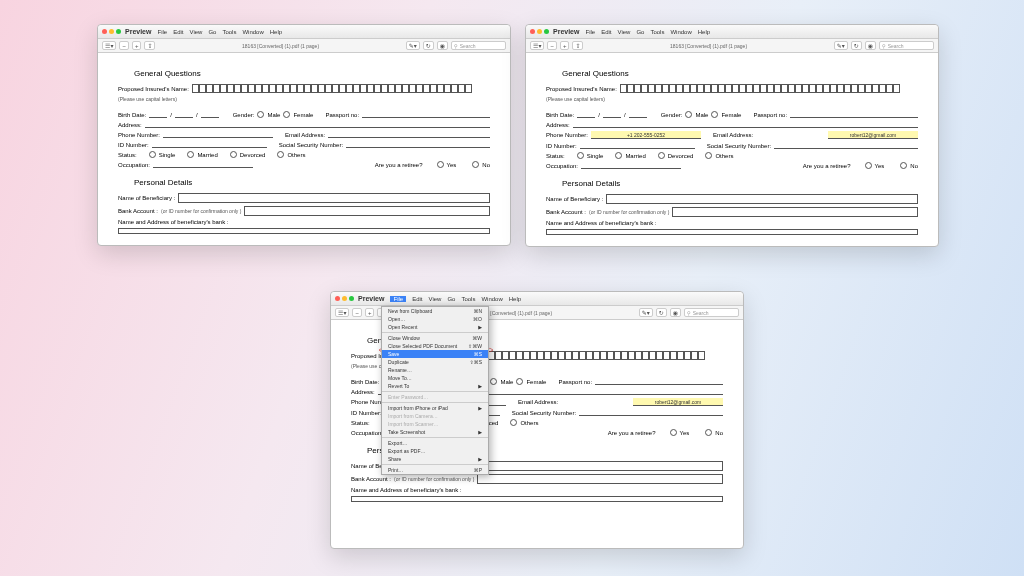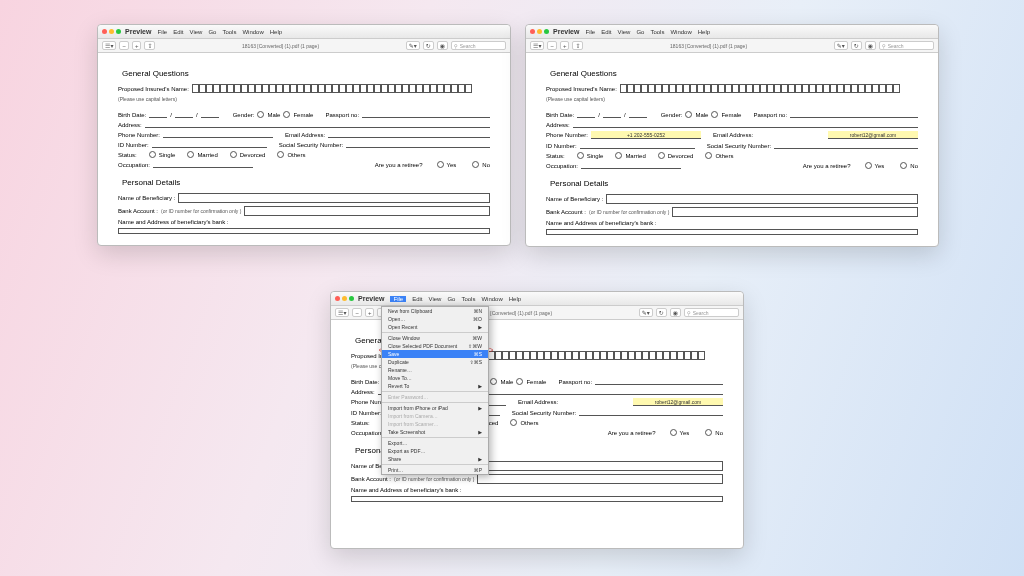--- a/index.html
+++ b/index.html
@@ -10,21 +10,21 @@
 .dot{width:5px;height:5px;border-radius:50%}
 .dr{background:#ff5f57}.dy{background:#febc2e}.dg{background:#28c840}
 .menubar{font-size:6px;color:#333;display:flex;gap:6px;align-items:center}
 .menubar b{font-size:7px}
 .menubar span{cursor:default}
 .subbar{height:14px;background:#f5f5f5;border-bottom:1px solid #ccc;display:flex;align-items:center;justify-content:space-between;padding:0 4px;font-size:5px;color:#666}
 .tbl{display:flex;gap:3px;align-items:center}
 .tbtn{border:1px solid #ccc;background:#fff;border-radius:2px;padding:0 2px;height:9px;display:flex;align-items:center;font-size:6px;color:#555}
 .srch{border:1px solid #ccc;border-radius:2px;background:#fff;height:9px;width:55px;padding:0 2px;font-size:5px;color:#999;display:flex;align-items:center;gap:2px}
 .doc{padding:10px 20px 8px;font-size:6px;color:#000}
-.sect{font-size:8px;font-weight:400;margin:6px 4px 6px}
+.sect{font-size:8px;font-weight:400;margin:6px 16px 6px}
 .row{display:flex;align-items:center;margin:3px 0;gap:3px}
 .lbl{white-space:nowrap}
 .boxes{display:flex;flex:1}
 .bx{width:7px;height:9px;border:0.5px solid #555}
 .sub{font-size:5px;color:#555}
 .line{border-bottom:0.5px solid #555;flex:1;height:7px;min-width:15px}
 .ln{border-bottom:0.5px solid #555;height:7px;display:inline-block}
 .hl{background:#fff9b0;border-bottom:0.5px solid #555;height:8px;display:inline-flex;align-items:center;justify-content:center;font-size:5px;color:#333}
 .rad{width:7px;height:7px;border:0.5px solid #555;border-radius:50%;display:inline-block;vertical-align:middle}
 .bigbox{border:0.5px solid #555;height:10px;flex:1}

